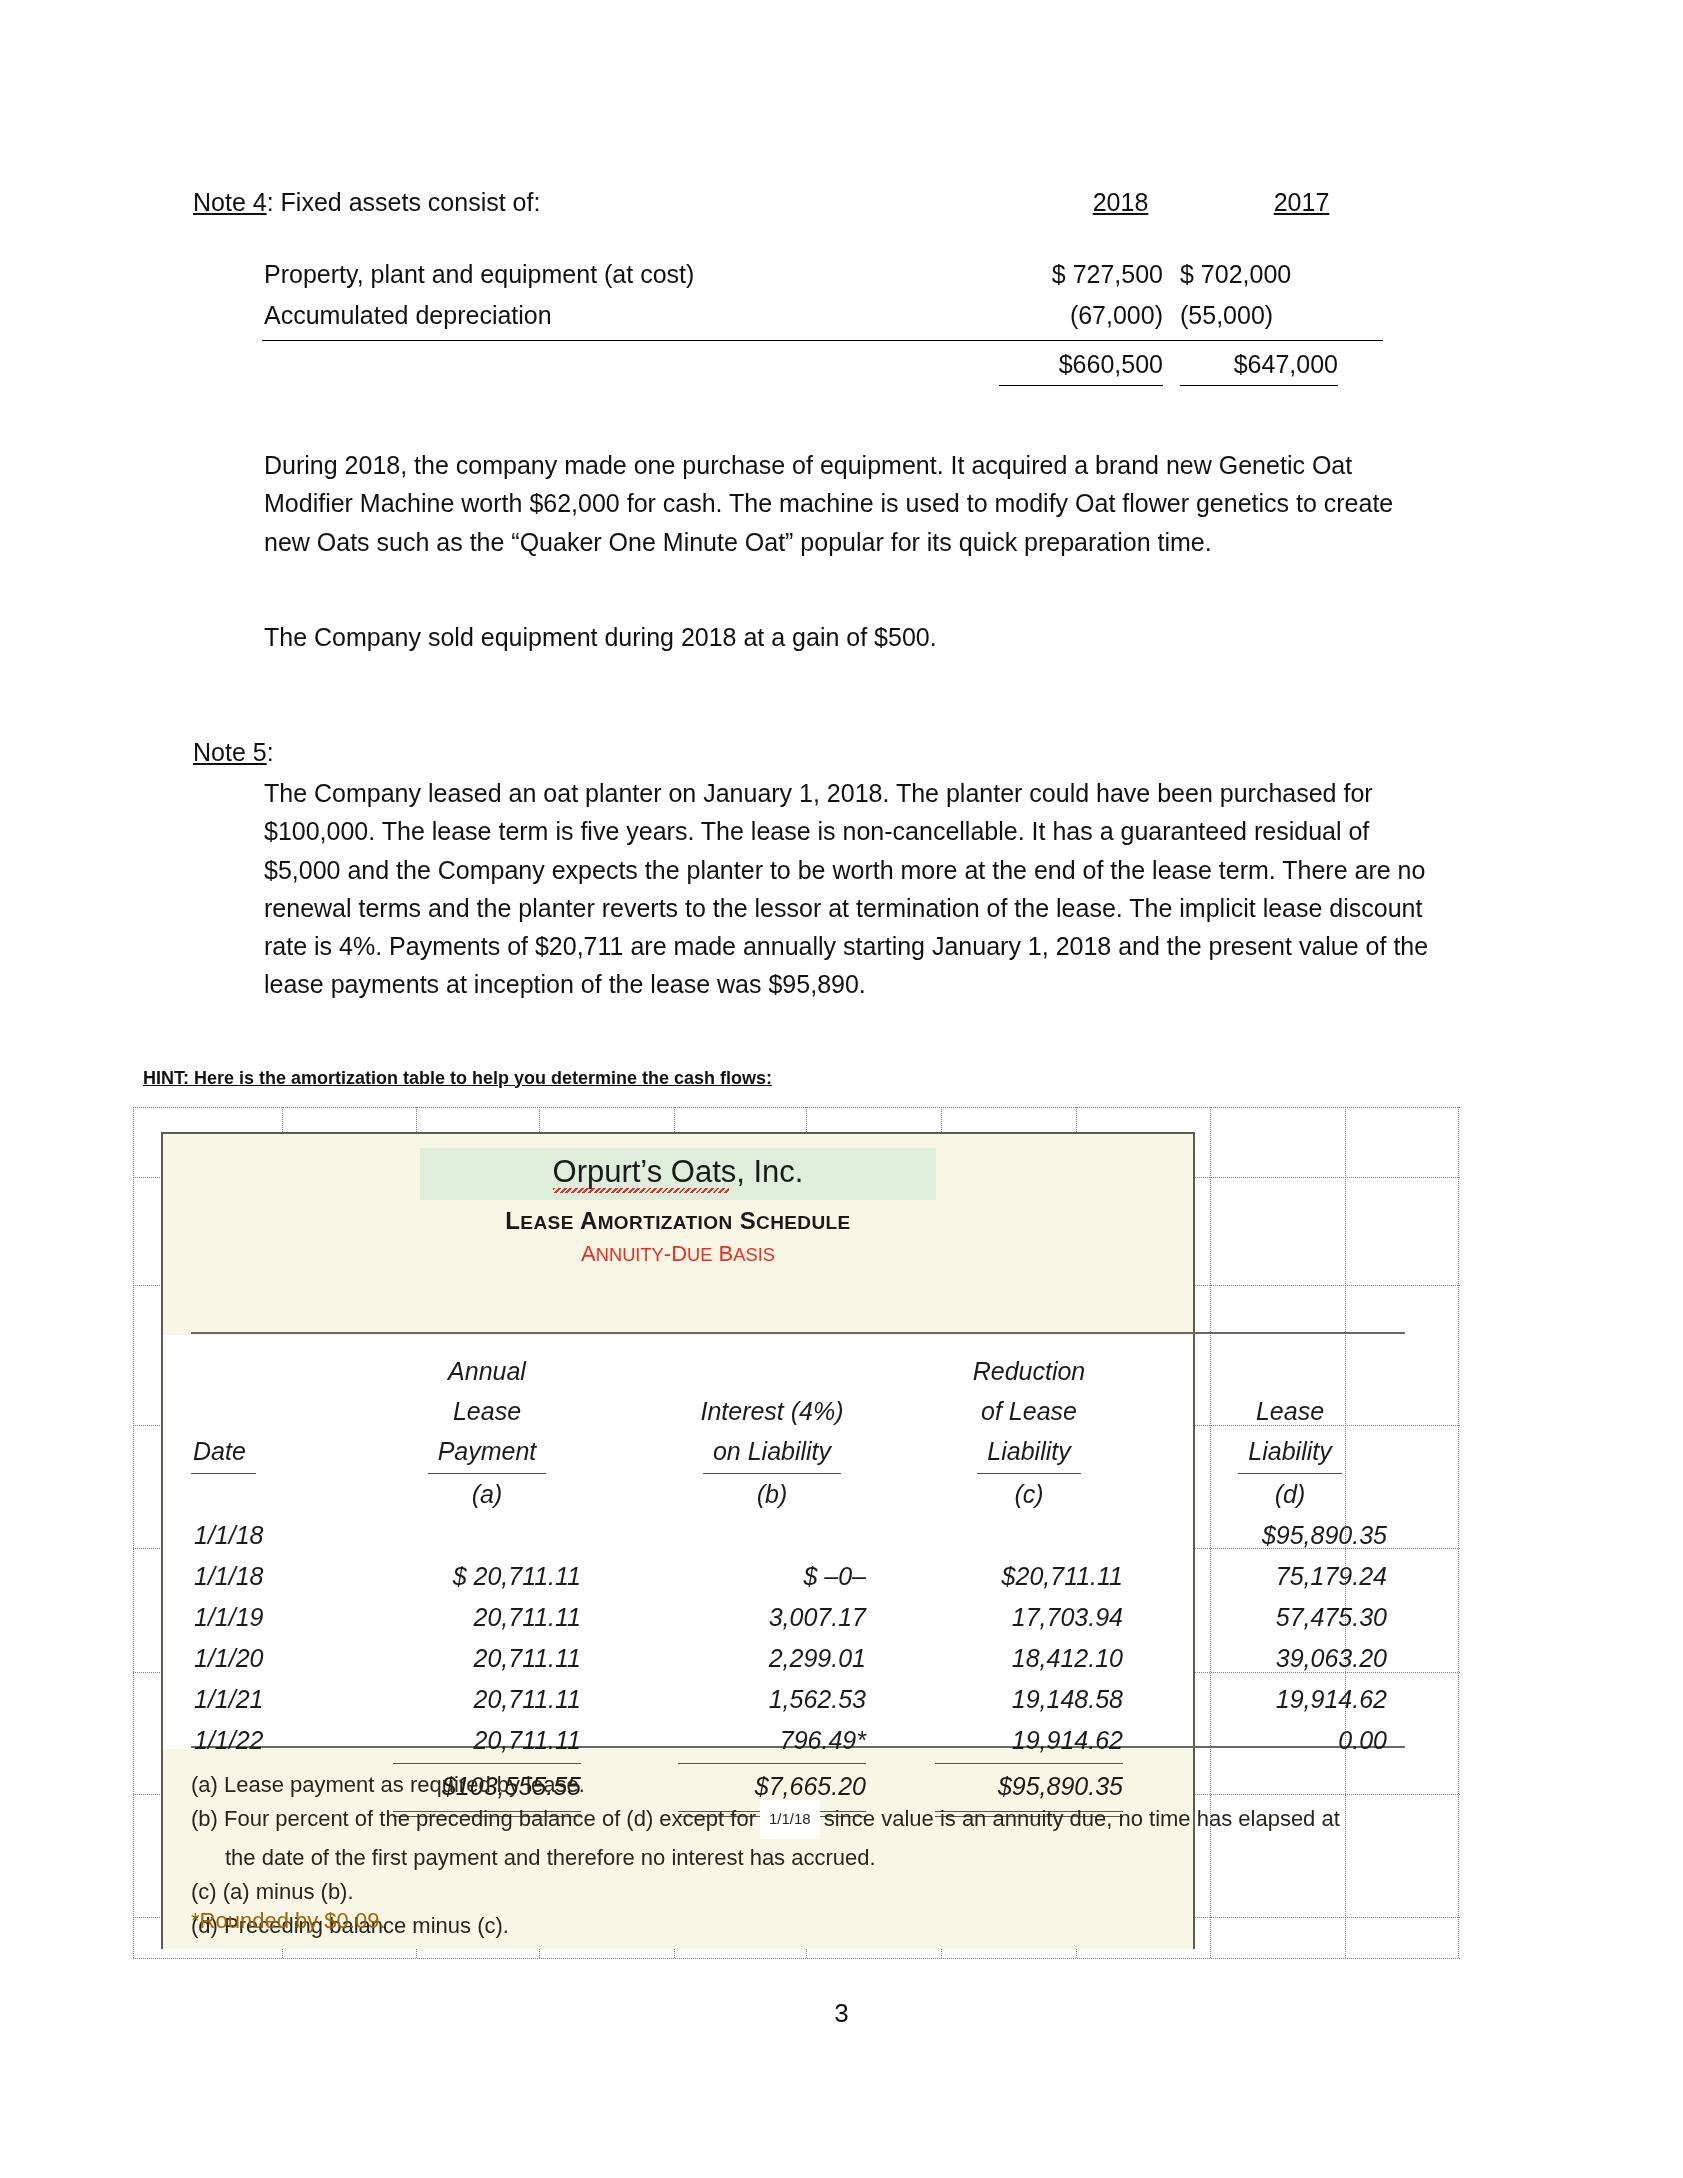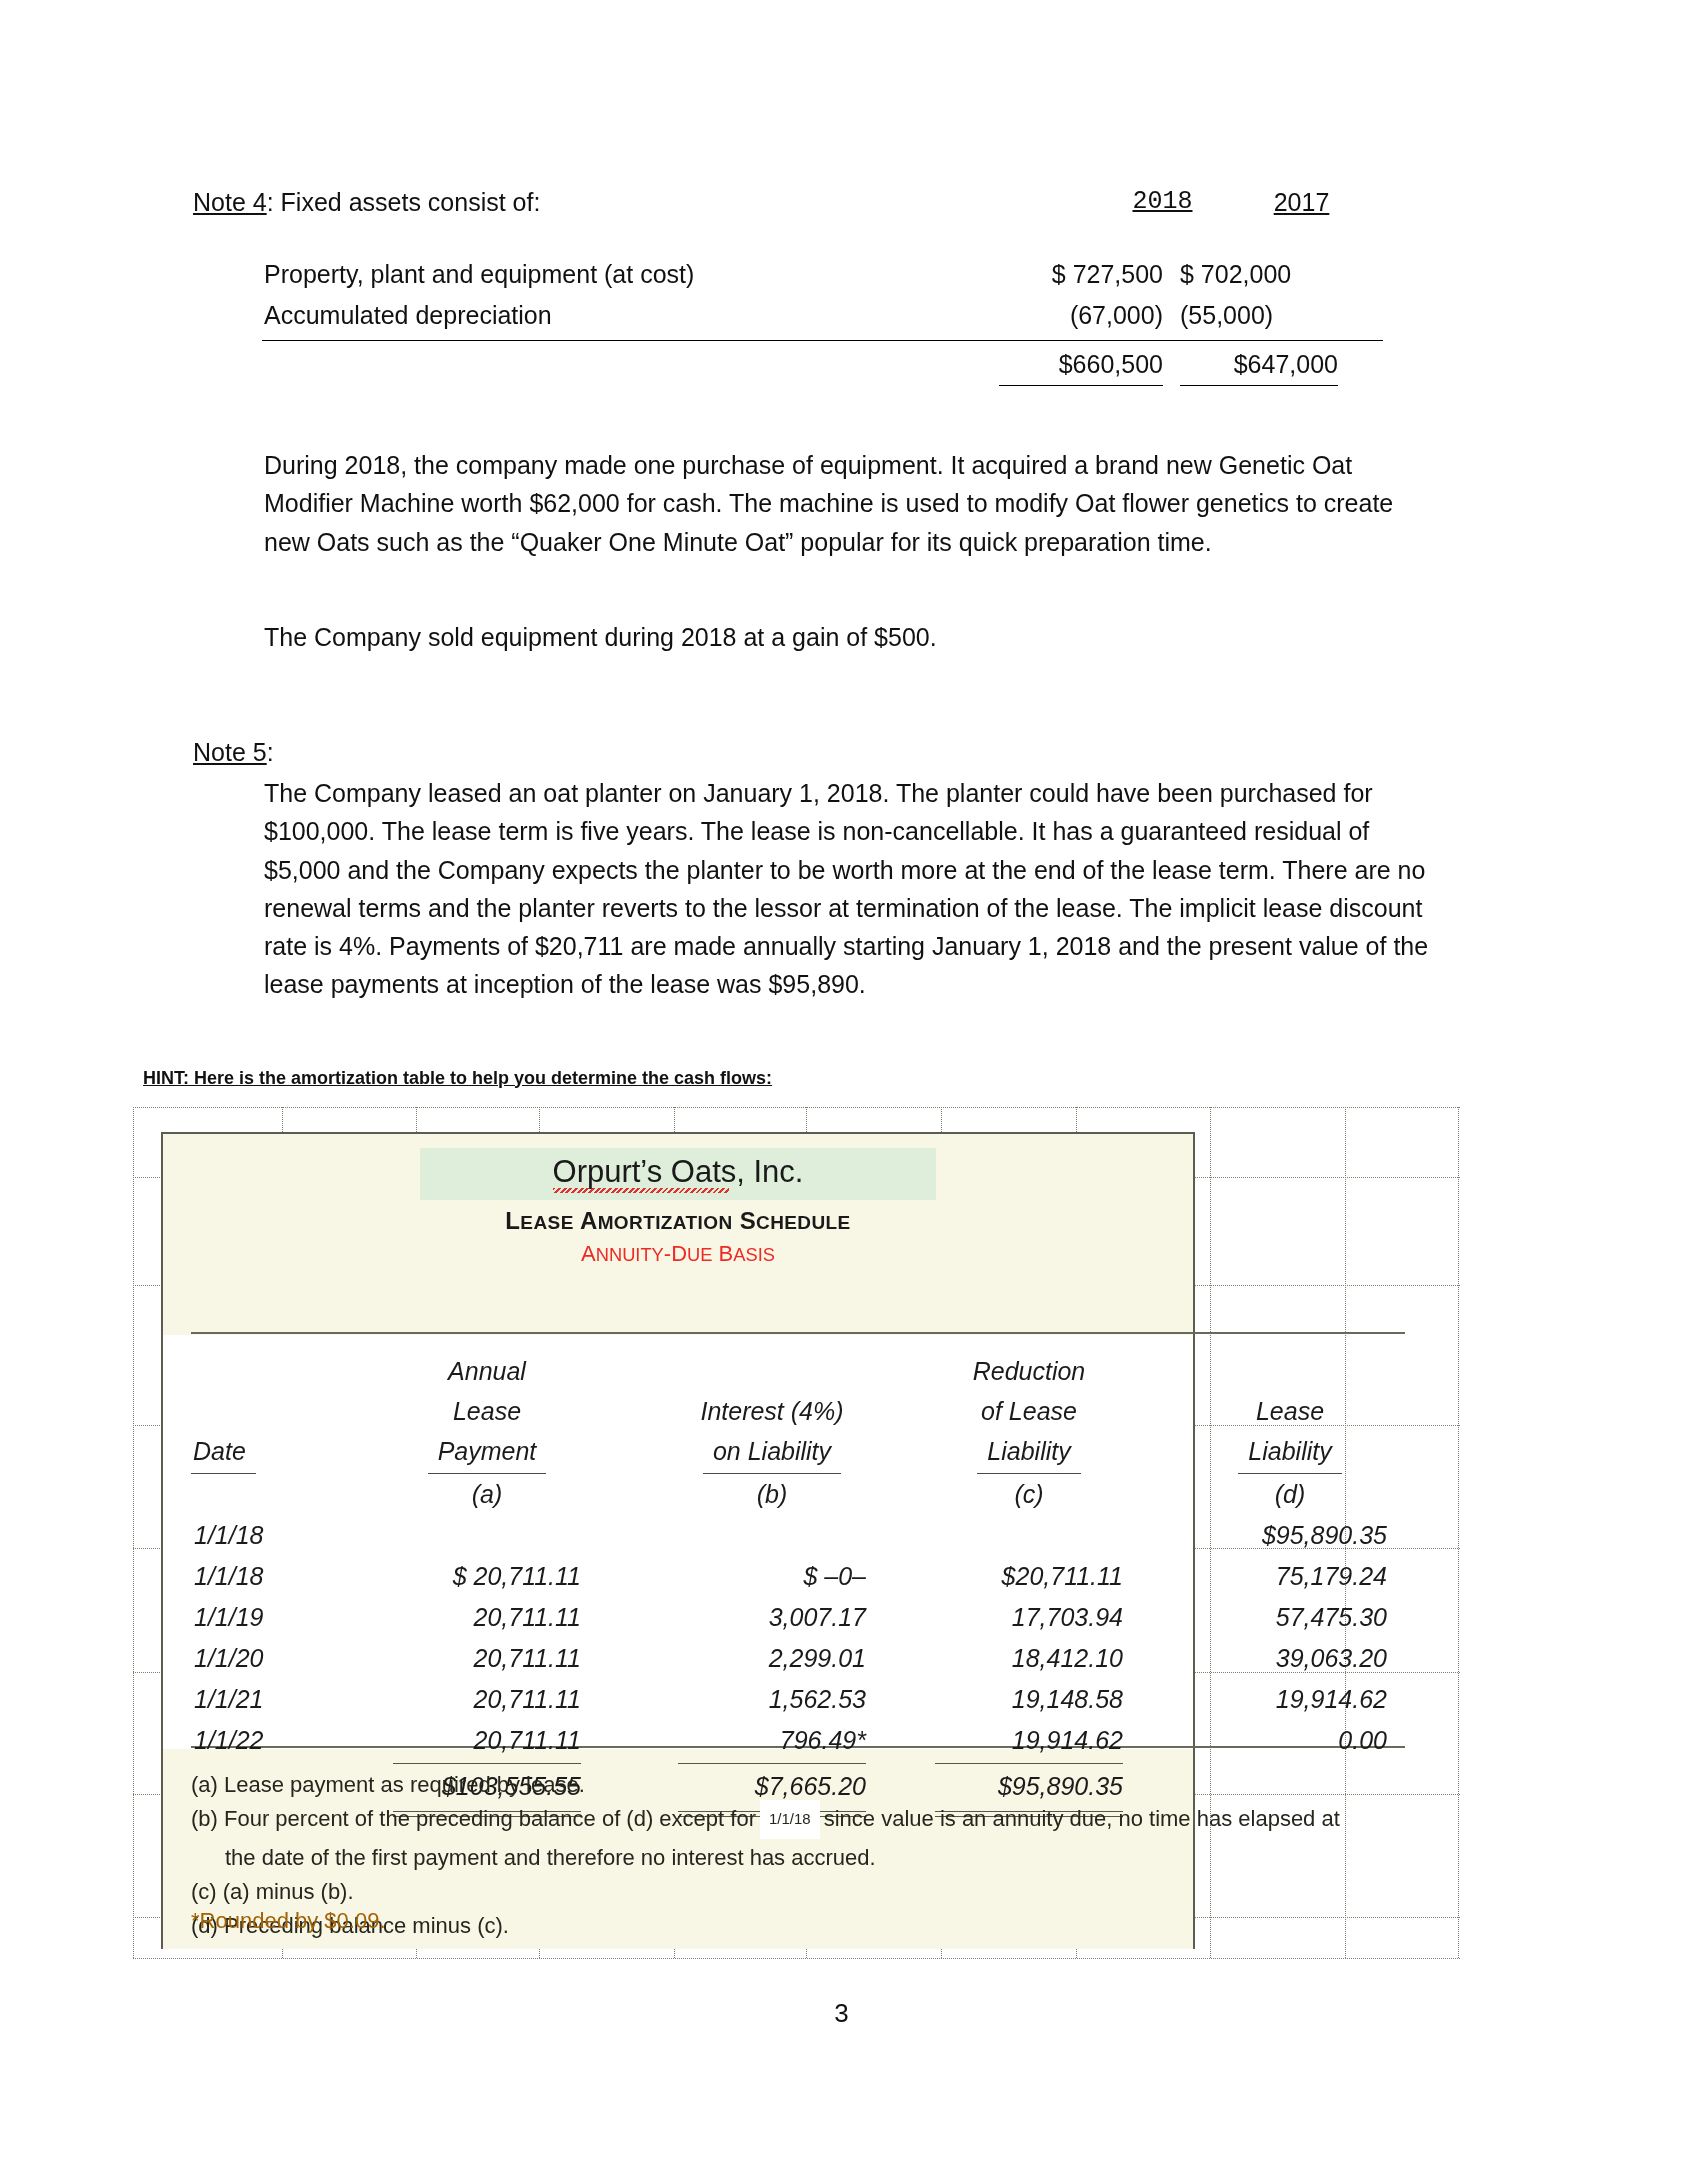--- a/index.html
+++ b/index.html
@@ -48,21 +48,21 @@
     left: 0; top: 0;
     white-space: nowrap;
   }
   .yr {
     position: absolute;
     top: 0;
     width: 129px;
     text-align: center;
     text-decoration: underline;
   }
-  .yr.y2018 { left: 905px; font-family: Liberation Mono, monospace; }
+  .yr.y2018 { left: 863px; }
   .yr.y2017 { left: 1044px; }
 
   
   .fa-table {
     position: relative;
     margin-left: 71px;
     width: 1119px;
     font-size: 25px;
   }
   .fa-row {

